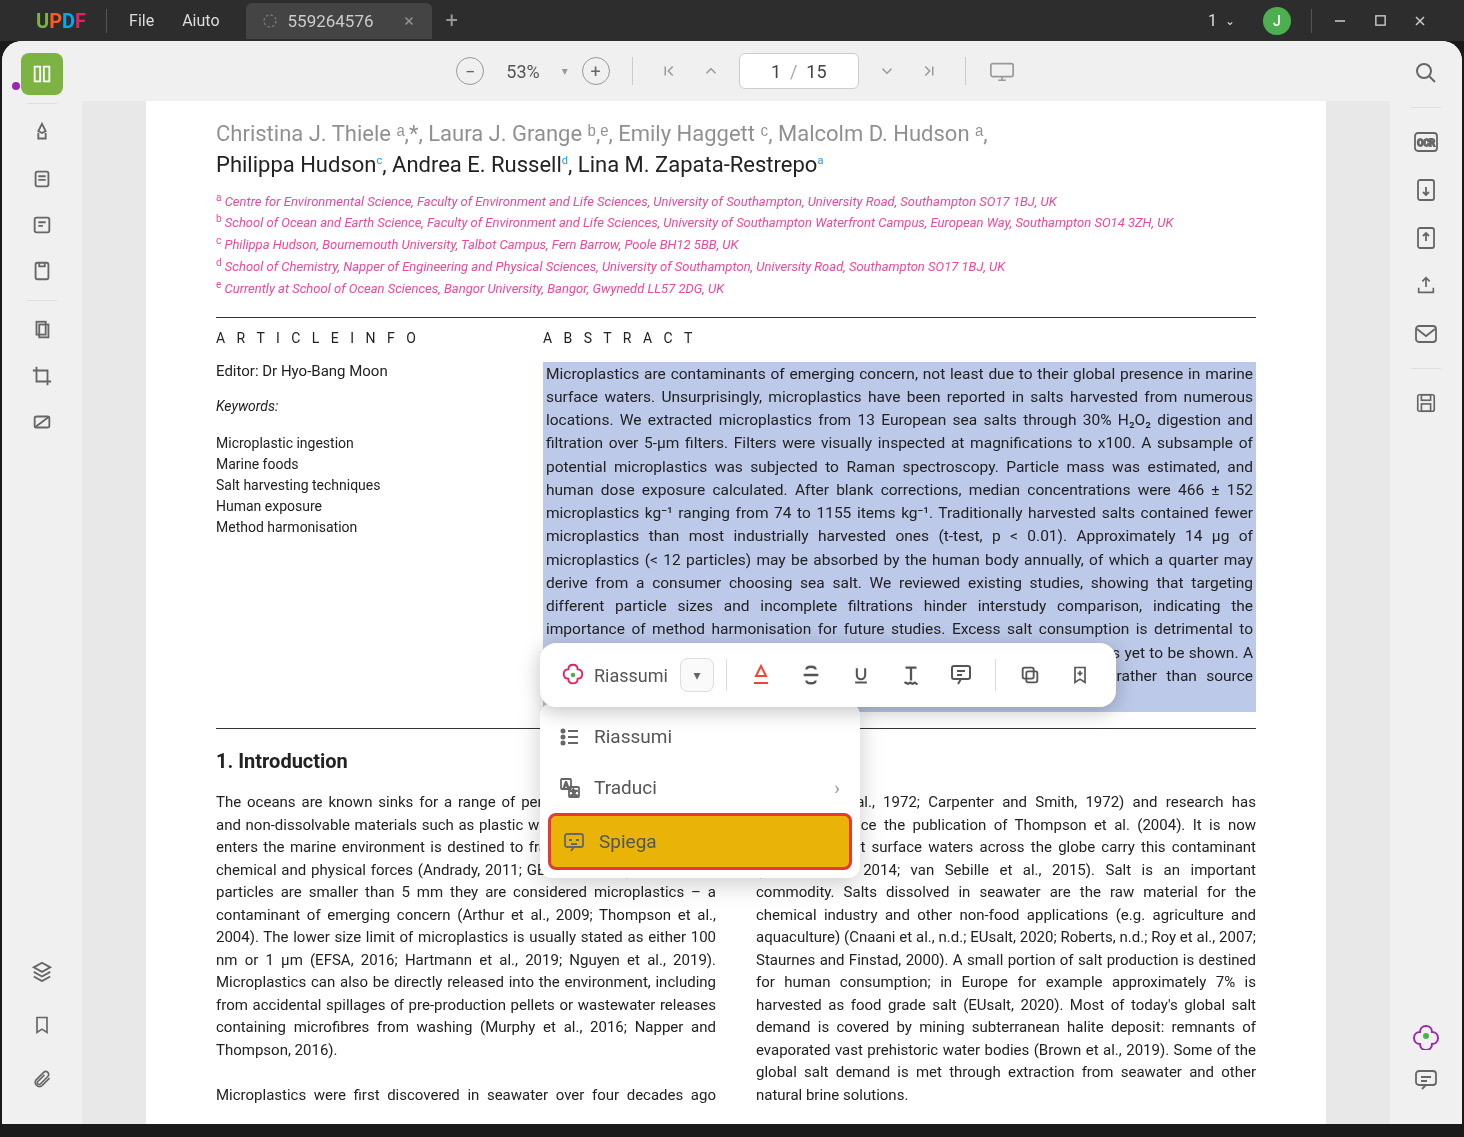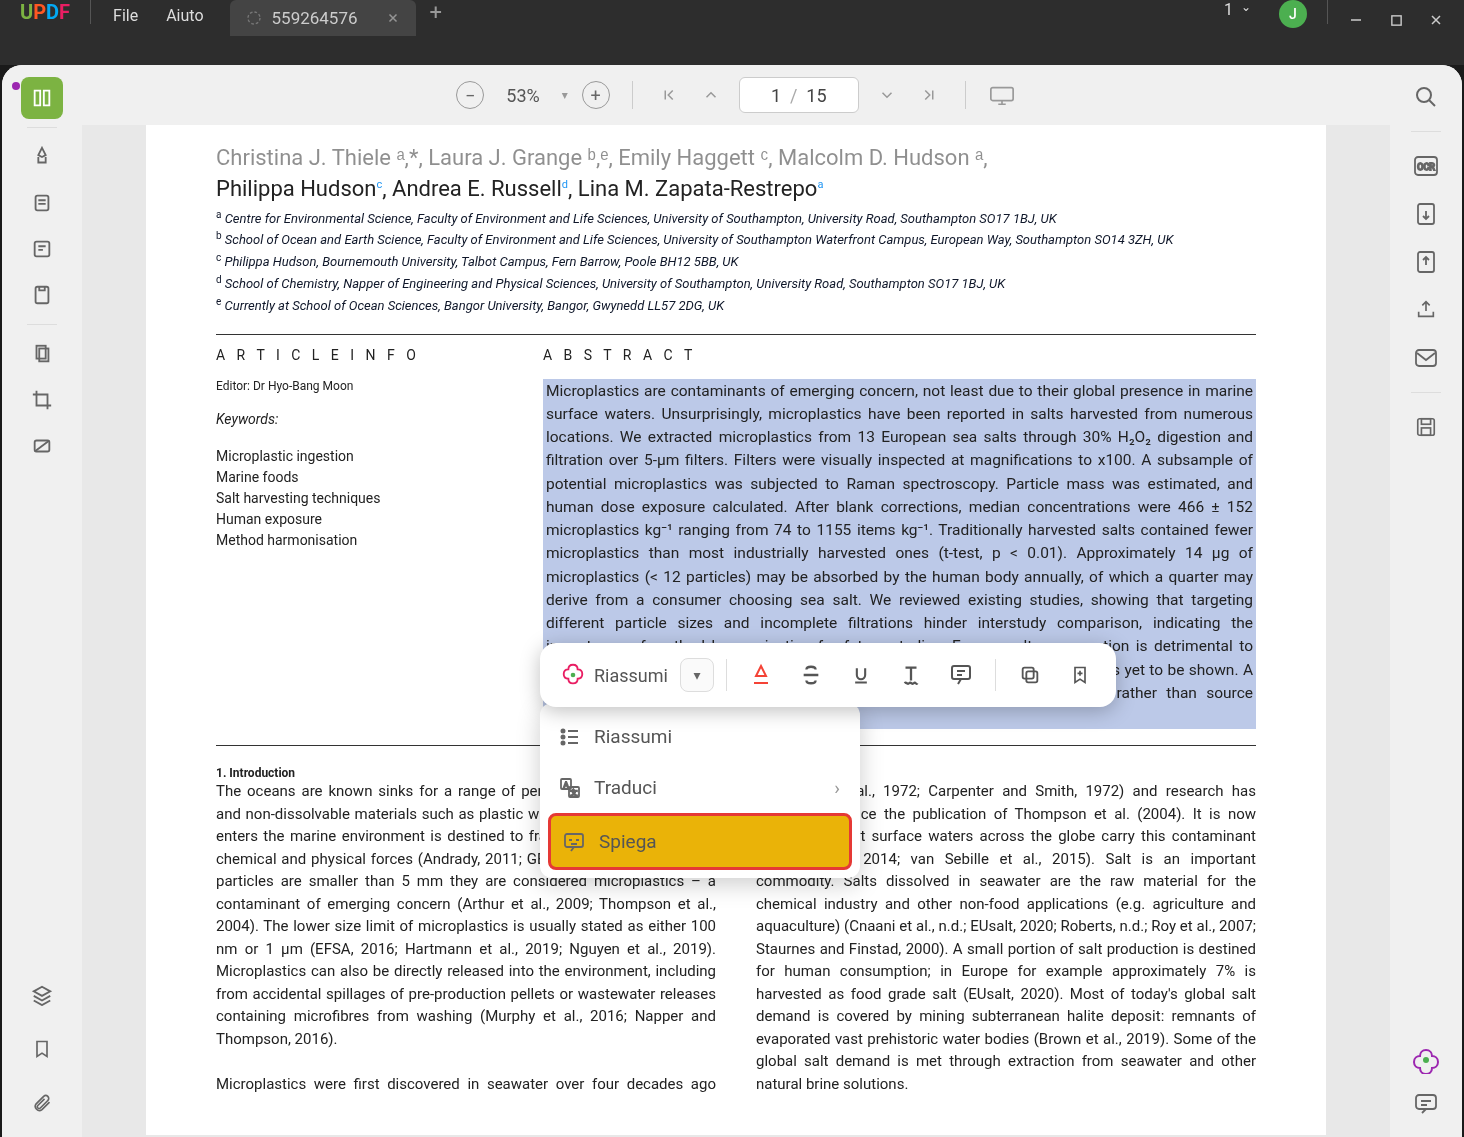--- a/index.html
+++ b/index.html
@@ -1,17 +1,17 @@
 <!DOCTYPE html>
 <html><head>
 <meta charset="utf-8">
 <style>
 *{margin:0;padding:0;box-sizing:border-box;font-family:-apple-system,BlinkMacSystemFont,"Segoe UI",Roboto,sans-serif}
 body{background:#1a1a1a;width:1464px;height:1137px;overflow:hidden;position:relative}
-.titlebar{height:65px;background:#2d2d2d;display:flex;align-items:flex-start;padding:0 8px;color:#ccc}
+.titlebar{height:41px;background:#2d2d2d;display:flex;align-items:center;padding:0 24px;color:#ccc}
 .logo{font-weight:bold;font-size:20px;margin:0 12px}
 .logo .u{color:#7cb342}.logo .p{color:#ff5722}.logo .d{color:#03a9f4}.logo .f{color:#e91e63}
 .divider-v{width:1px;height:24px;background:#555;margin:0 8px}
 .menu-item{padding:6px 14px;font-size:16px;color:#ddd;cursor:pointer}
 .tab{display:flex;align-items:center;background:#444;padding:8px 16px;border-radius:6px 6px 0 0;margin-left:12px;gap:10px}
 .tab-icon{width:16px;height:16px;opacity:.5}
 .tab-close{width:14px;height:14px;opacity:.6;margin-left:18px}
 .tab-add{margin-left:14px;font-size:22px;color:#999;cursor:pointer}
 .spacer{flex:1}
 .view-count{font-size:16px;color:#ddd;margin-right:8px}
@@ -30,33 +30,33 @@
 .zoom-btn{width:28px;height:28px;border:1.5px solid #999;border-radius:50%;display:flex;align-items:center;justify-content:center;font-size:18px;color:#666;cursor:pointer}
 .zoom-val{font-size:18px;color:#555;padding:0 8px}
 .zoom-drop{font-size:12px;color:#999}
 .tb-divider{width:1px;height:28px;background:#ccc;margin:0 8px}
 .nav-btn{width:28px;height:28px;display:flex;align-items:center;justify-content:center;color:#999;cursor:pointer;font-size:15px}
 .page-input{width:120px;height:36px;border:1px solid #ccc;border-radius:6px;display:flex;align-items:center;justify-content:center;font-size:18px;color:#444;background:#fff}
 .doc-scroll{flex:1;overflow:hidden;position:relative;background:#e8e8e8}
 .page{width:1180px;margin:0 auto;background:#fff;padding:18px 70px 40px;font-family:Georgia,serif;color:#222;position:relative}
 .authors{font-size:22px;line-height:1.4}
 .authors .sup{font-size:11px;color:#2196f3;vertical-align:super}
-.affils{margin-top:2px;font-size:13px;font-style:italic;line-height:1.5;color:#0f172a}
+.affils{margin-top:9px;font-size:13px;font-style:italic;line-height:1.5;color:#ec4899}
 .affils .sup{font-size:10px;vertical-align:super;font-style:normal}
 .hr{border-top:1px solid #333;margin:18px 0 12px}
 .cols{display:flex;gap:47px}
 .left-col{width:280px}
 .right-col{flex:1}
 .sec-head{font-size:14px;letter-spacing:4px;font-weight:400;margin-bottom:16px}
-.editor{font-size:12px;margin-bottom:18px}
+.editor{font-size:15px;margin-bottom:18px}
 .kw-head{font-size:14px;font-style:italic;margin-bottom:19px}
 .kw{font-size:14px;line-height:1.5}
 .abstract{font-size:15.5px;line-height:1.5;text-align:justify;background:#bcc9e8;padding:1px 3px}
 .hr2{border-top:1px solid #333;margin:16px 0 20px}
-.intro-head{font-size:12px;font-weight:bold;}
+.intro-head{font-size:20px;font-weight:bold;margin-bottom:18px}
 .body-cols{column-count:2;column-gap:40px;font-size:15px;line-height:1.5;text-align:justify}
 .context-bar{position:absolute;left:540px;top:643px;background:#fff;border-radius:16px;box-shadow:0 4px 20px rgba(0,0,0,.25);display:flex;align-items:center;padding:10px 14px;gap:6px;z-index:10}
 .cb-btn{width:44px;height:44px;display:flex;align-items:center;justify-content:center;color:#555;cursor:pointer;border-radius:8px}
 .cb-ai{display:flex;align-items:center;gap:8px;font-size:18px;color:#555;padding:0 6px}
 .cb-ai-icon{width:26px;height:26px}
 .cb-drop{width:34px;height:34px;display:flex;align-items:center;justify-content:center;font-size:14px;color:#666;border:1px solid #ddd;border-radius:8px;background:#fafafa}
 .cb-sep{width:1px;height:32px;background:#ddd;margin:0 6px}
 .dropdown{position:absolute;left:540px;top:703px;width:320px;background:#fff;border-radius:12px;box-shadow:0 6px 24px rgba(0,0,0,.2);padding:8px;z-index:9}
 .dd-item{display:flex;align-items:center;gap:14px;padding:14px 12px;font-size:19px;color:#555;cursor:pointer;border-radius:8px}
 .dd-item .arrow{margin-left:auto;color:#999}

